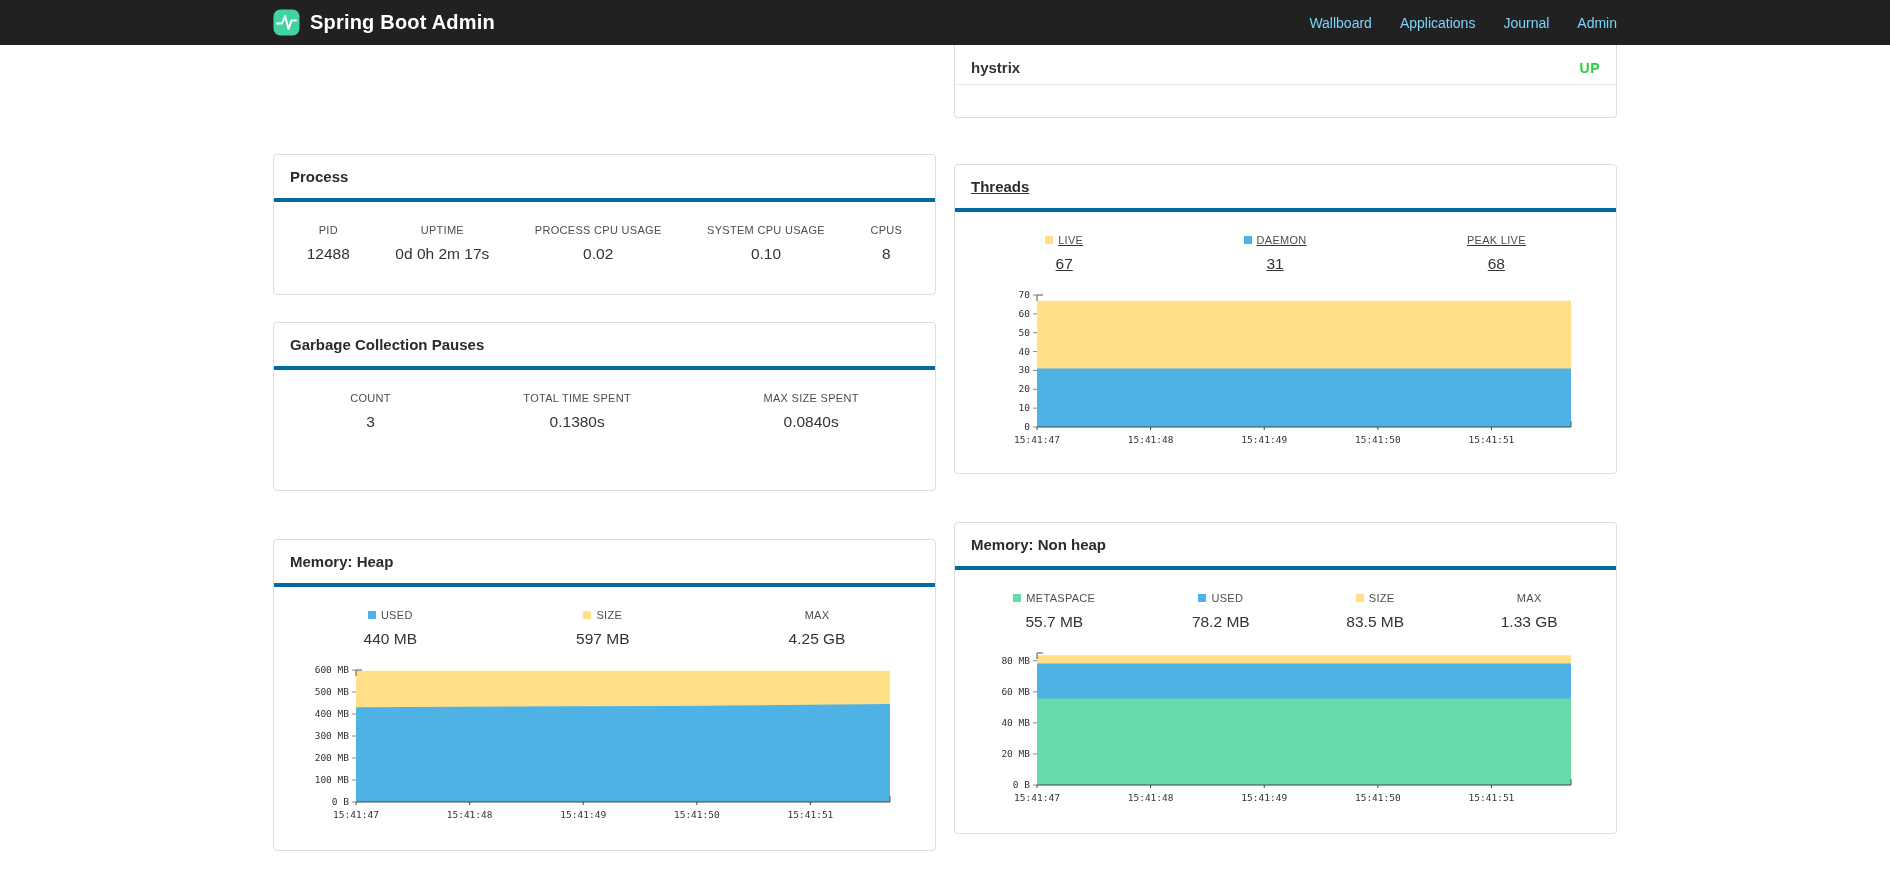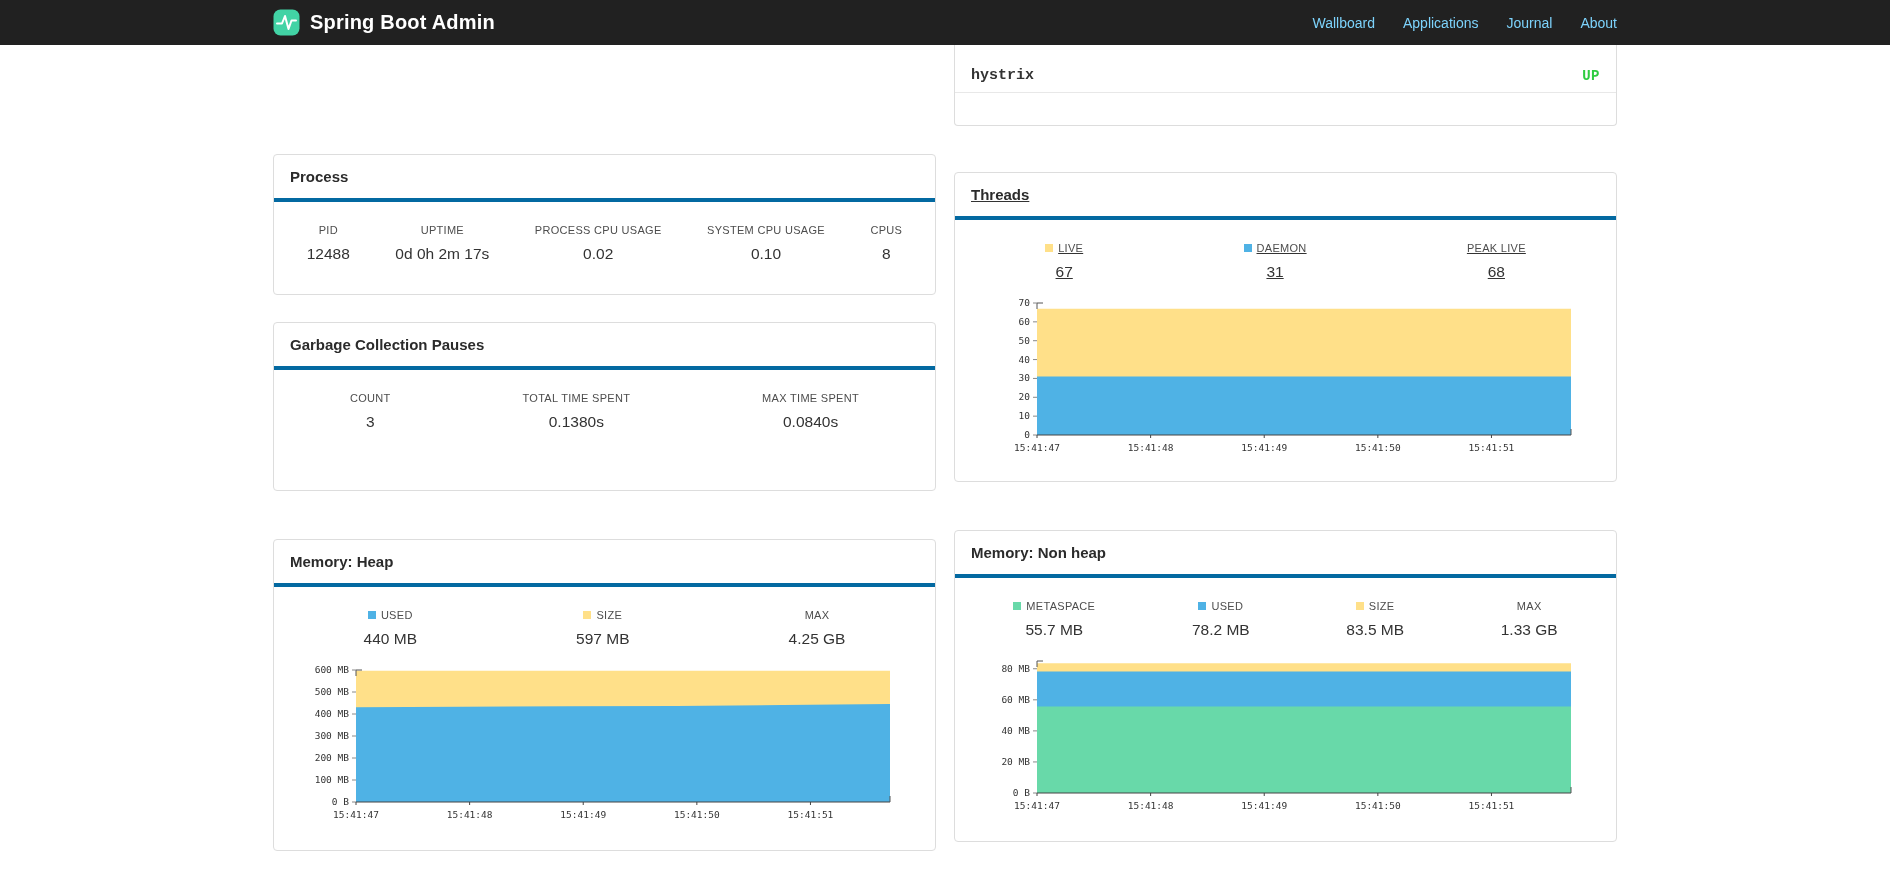--- a/index.html
+++ b/index.html
@@ -26,21 +26,21 @@
   .card { background:#fff; border:1px solid #ddd; border-radius:4px; overflow:hidden; }
   .card-title { margin:0; padding:13px 16px; font-size:15px; font-weight:bold;
     color:#2b2b2b; border-bottom:4px solid #0369a1; }
   .card-process { height:141px; }
   .card-gc { height:169px; margin-top:27px; }
   .card-heap { height:312px; margin-top:48px; }
   .card-threads { height:310px; margin-top:46px;text-decoration:underline; }
   .card-nonheap { height:312px; margin-top:48px; }
 
   
-  .card-cut { border-top:none; border-radius:0 0 4px 4px; padding-top:16px; padding-bottom:32px;font-family:Liberation Mono, monospace; }
+  .card-cut { border-top:none; border-radius:0 0 4px 4px; padding-top:8px; padding-bottom:32px; }
   .app-row { display:flex; align-items:center; justify-content:space-between;
     padding:6px 16px 8px 16px; border-bottom:1px solid #e8e8e8; cursor:pointer; }
   .app-name { font-size:15px; font-weight:bold; color:#333; }
   .app-status { font-size:14px; font-weight:bold; letter-spacing:0.5px; }
 
   
   .stats { display:flex; justify-content:space-around; text-align:center; padding:22px 10px 0 10px; }
   .stat-label { font-size:11px; color:#4d4d4d; letter-spacing:0.3px;
     display:flex; align-items:center; justify-content:center; gap:5px; }
   .stat-value { font-size:15.5px; color:#333; margin-top:9px; }
@@ -62,21 +62,21 @@
           <rect x="0.5" y="0.5" width="26" height="26" rx="7" fill="#42d3a5"></rect>
           <polyline points="4,14.5 9,14.5 12,7 15.5,20 18.5,11.5 23,11.5" fill="none" stroke="#ffffff" stroke-width="2" stroke-linecap="round" stroke-linejoin="round"></polyline>
         </svg>
       </span>
       <span class="brand-text">Spring Boot Admin</span>
     </a>
     <div class="nav-links">
       <a>Wallboard</a>
       <a>Applications</a>
       <a>Journal</a>
-      <a>About</a>
+      <a>Admin</a>
     </div>
   </div>
 </nav>
 
 <main class="container">
 
   <div class="col col-left">
 
     <section class="card card-process">
       <h3 class="card-title">Process</h3>
@@ -109,21 +109,21 @@
       <div class="stats">
         <div class="stat">
           <div class="stat-label">COUNT</div>
           <div class="stat-value">3</div>
         </div>
         <div class="stat">
           <div class="stat-label">TOTAL TIME SPENT</div>
           <div class="stat-value">0.1380s</div>
         </div>
         <div class="stat">
-          <div class="stat-label">MAX TIME SPENT</div>
+          <div class="stat-label">MAX SIZE SPENT</div>
           <div class="stat-value">0.0840s</div>
         </div>
       </div>
     </section>
 
     <section class="card card-heap">
       <h3 class="card-title">Memory: Heap</h3>
       <div class="stats">
         <div class="stat">
           <div class="stat-label">

